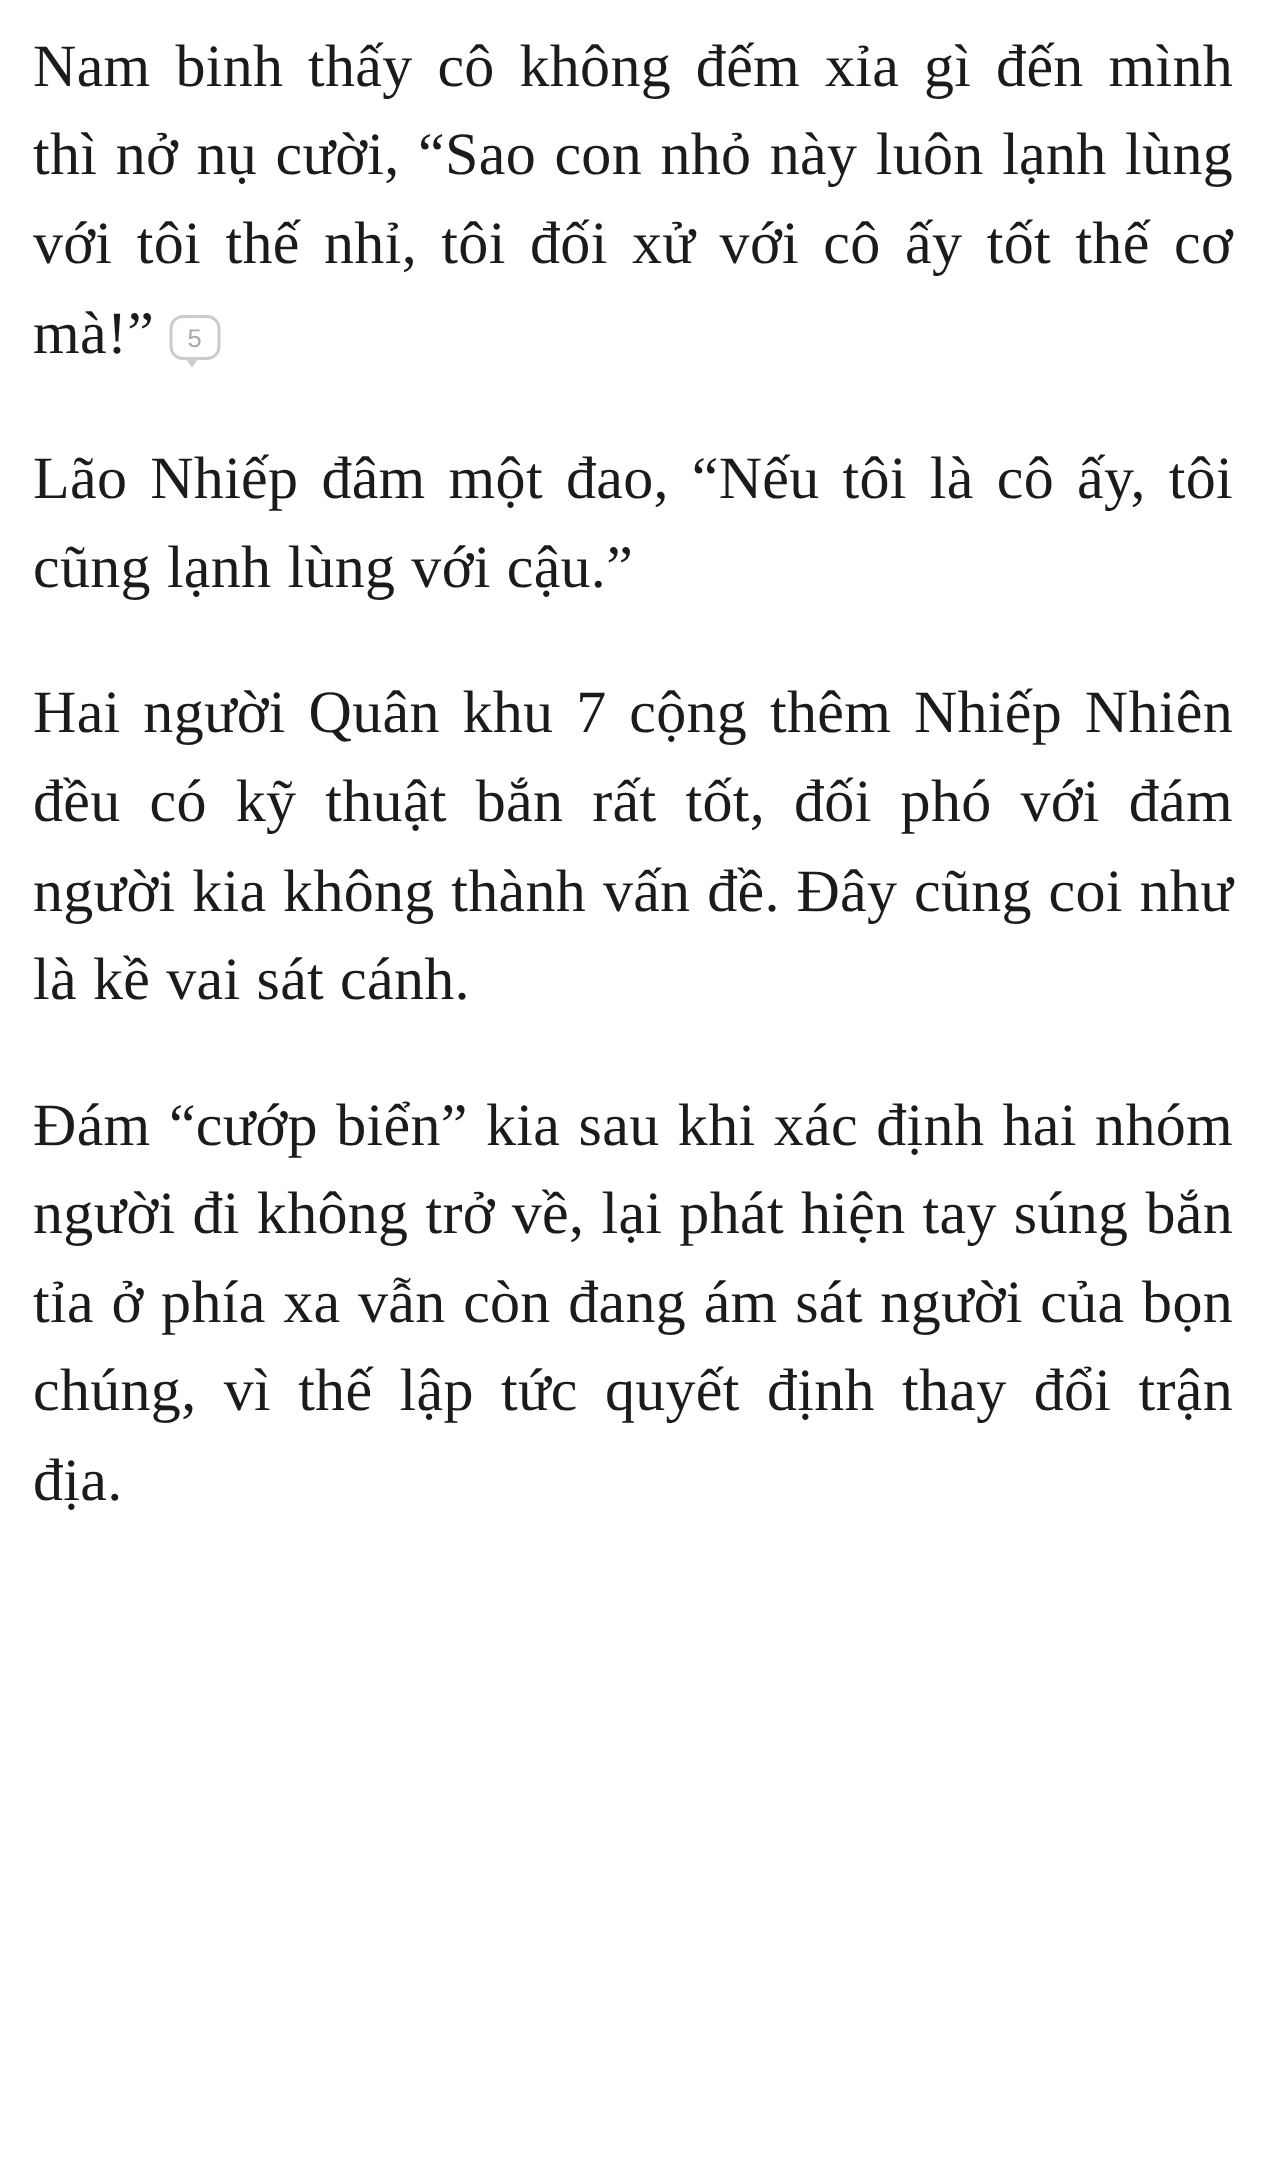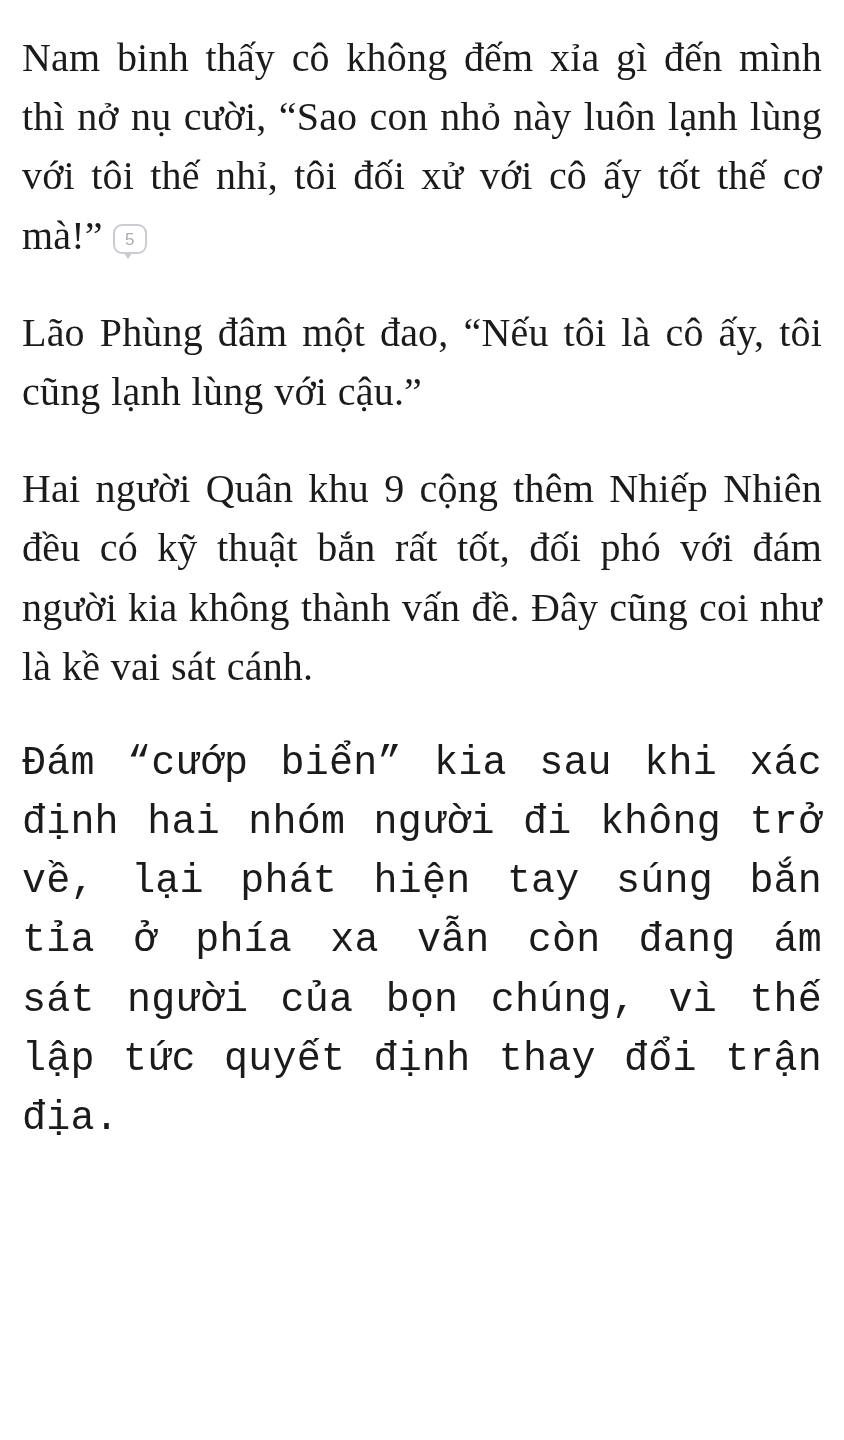--- a/index.html
+++ b/index.html
@@ -9,35 +9,34 @@
   }
   body {
     width: 844px;
     min-height: 1440px;
     font-family: "Liberation Serif", "DejaVu Serif", serif;
     color: #1b1b1b;
   }
   .reader {
     box-sizing: border-box;
     width: 844px;
-    padding: 28px 22px 30px 22px;
+    padding: 14px 22px 30px 22px;
   }
   .para {
     font-size: 40px;
     line-height: 1.48;
     text-align: justify;
     text-justify: inter-word;
     margin: 0 0 38px 0;
     letter-spacing: 0.2px;
     word-spacing: 0.5px;
     position: relative;
   }
   .para:last-child {
     margin-bottom: 0;
-    font-family: Liberation Mono, monospace;
   }
   .note-marker {
     display: inline-block;
     vertical-align: middle;
     width: 34px;
     height: 30px;
     margin-left: 10px;
     border: 2px solid #c9ccd1;
     border-radius: 9px;
     position: relative;
@@ -60,21 +59,21 @@
     border-top: 7px solid #c9ccd1;
   }
 </style>
 </head>
 <body>
 
 <div class="reader">
 
   <p class="para"><span>Nam binh thấy cô không đếm xỉa gì đến mình thì nở nụ cười, “Sao con nhỏ này luôn lạnh lùng với tôi thế nhỉ, tôi đối xử với cô ấy tốt thế cơ mà!”</span><span class="note-marker">5</span></p>
 
-  <p class="para"><span>Lão Phùng đâm một đao, “Nếu tôi là cô ấy, tôi cũng lạnh lùng với cậu.”</span></p>
+  <p class="para"><span>Lão Nhiếp đâm một đao, “Nếu tôi là cô ấy, tôi cũng lạnh lùng với cậu.”</span></p>
 
 
 
-  <p class="para"><span>Hai người Quân khu 9 cộng thêm Nhiếp Nhiên đều có kỹ thuật bắn rất tốt, đối phó với đám người kia không thành vấn đề. Đây cũng coi như là kề vai sát cánh.</span></p>
+  <p class="para"><span>Hai người Quân khu 7 cộng thêm Nhiếp Nhiên đều có kỹ thuật bắn rất tốt, đối phó với đám người kia không thành vấn đề. Đây cũng coi như là kề vai sát cánh.</span></p>
 
   <p class="para"><span>Đám “cướp biển” kia sau khi xác định hai nhóm người đi không trở về, lại phát hiện tay súng bắn tỉa ở phía xa vẫn còn đang ám sát người của bọn chúng, vì thế lập tức quyết định thay đổi trận địa.</span></p>
 
 </div>
 
 </body></html>

